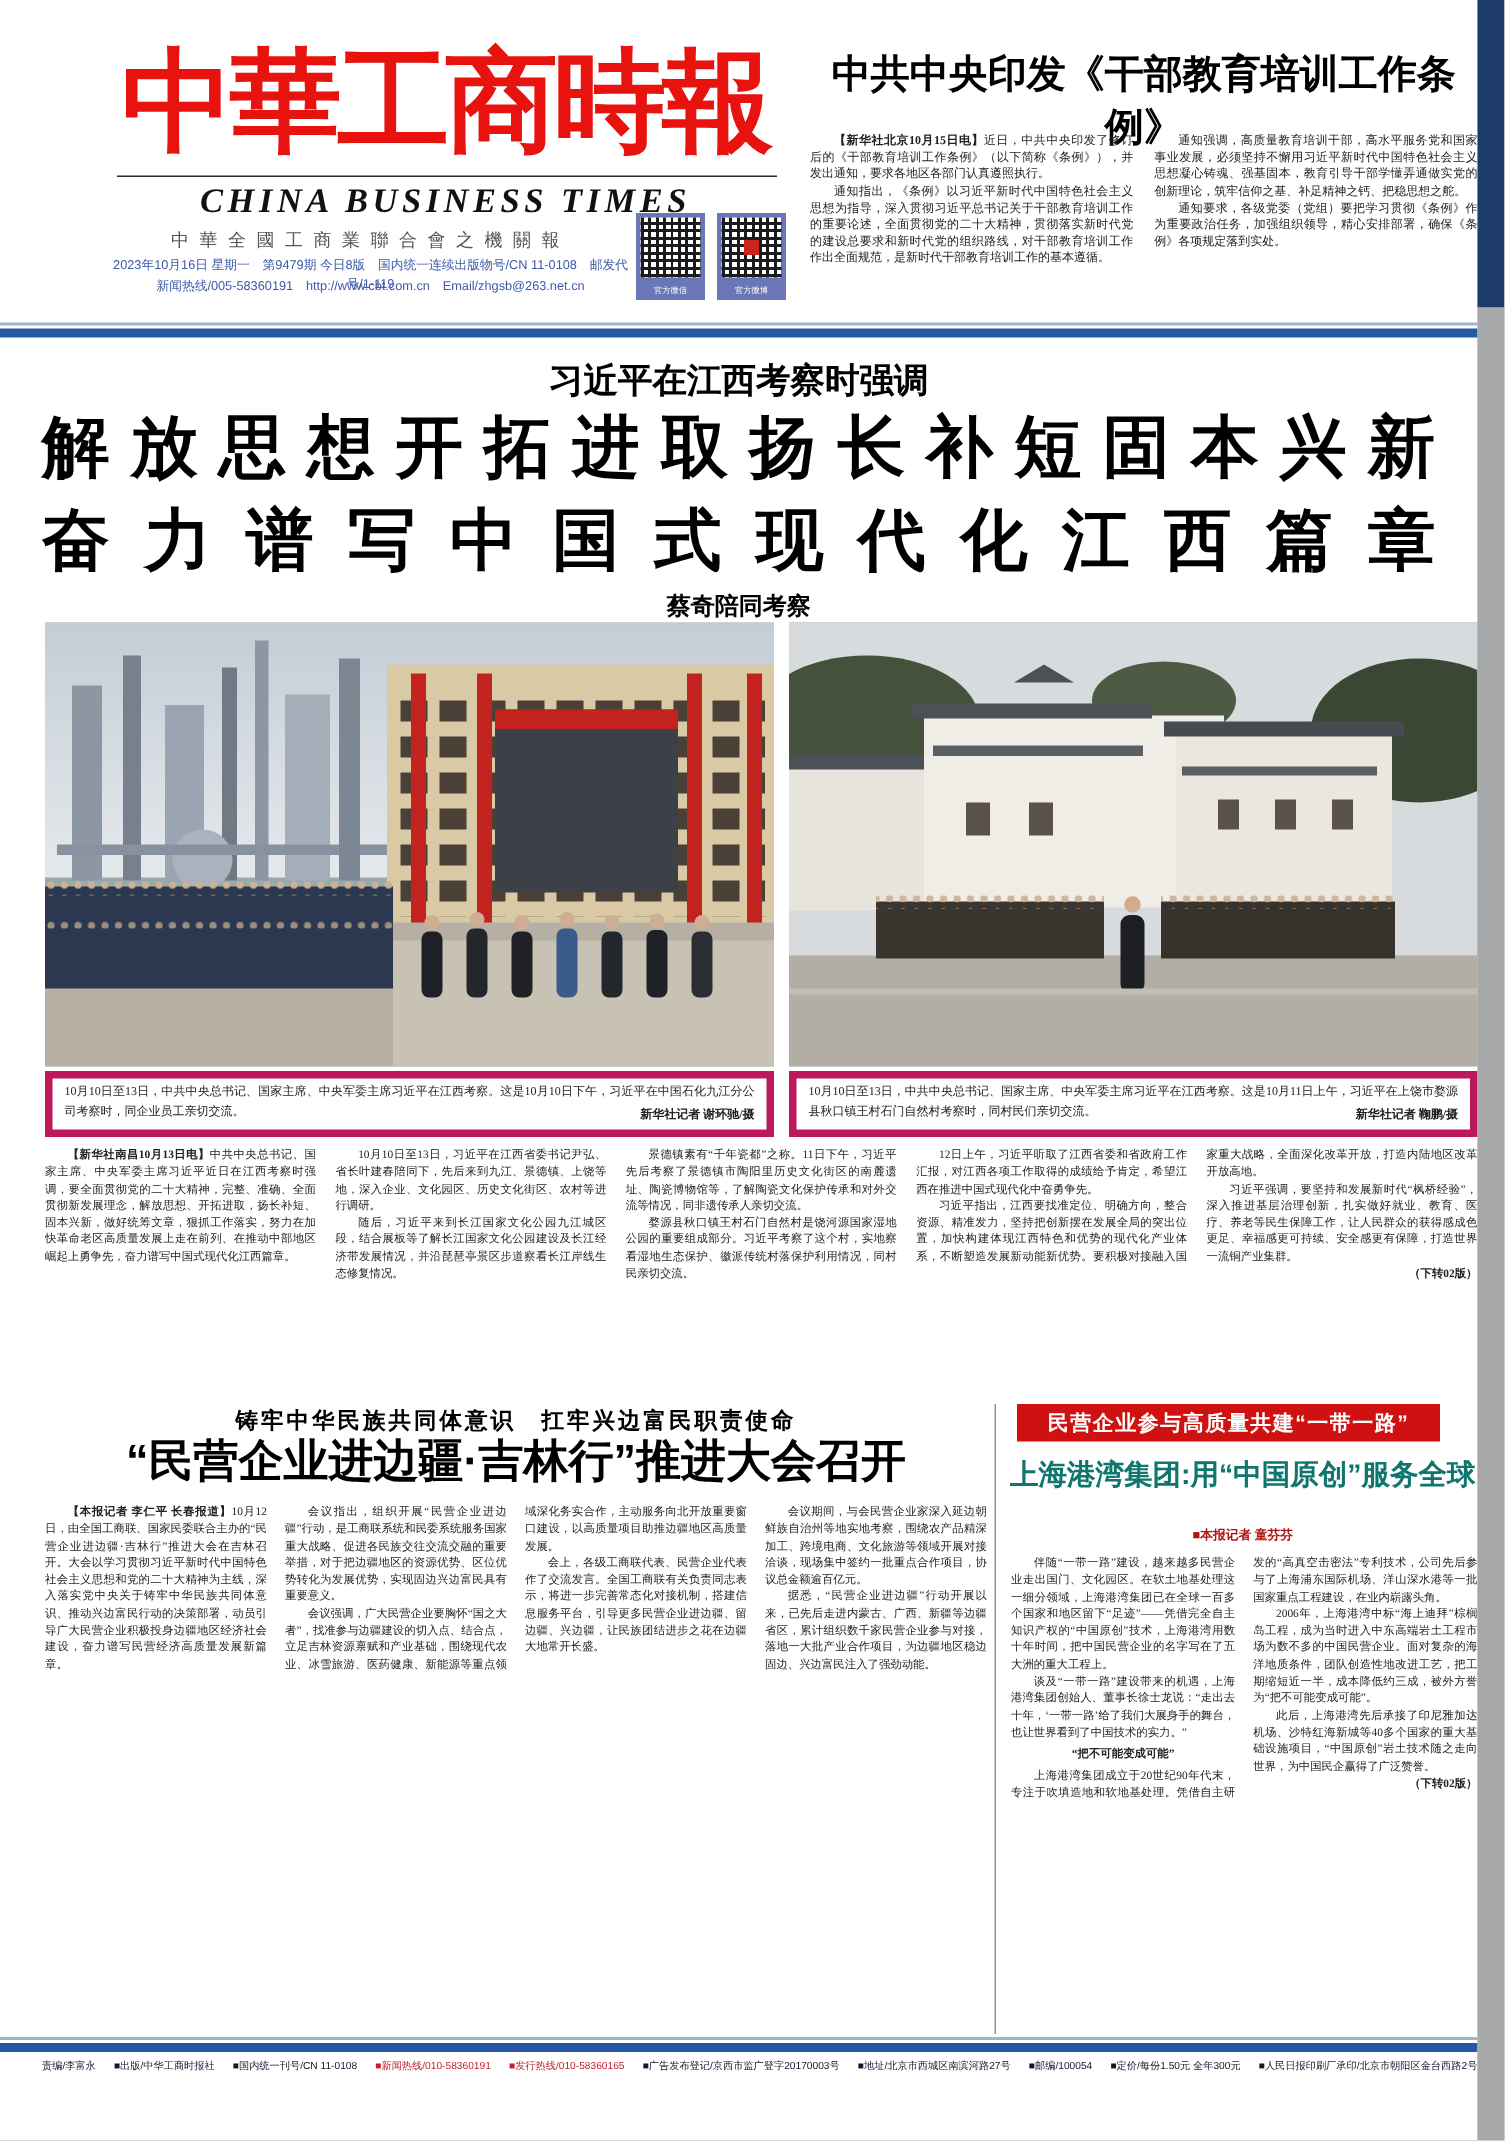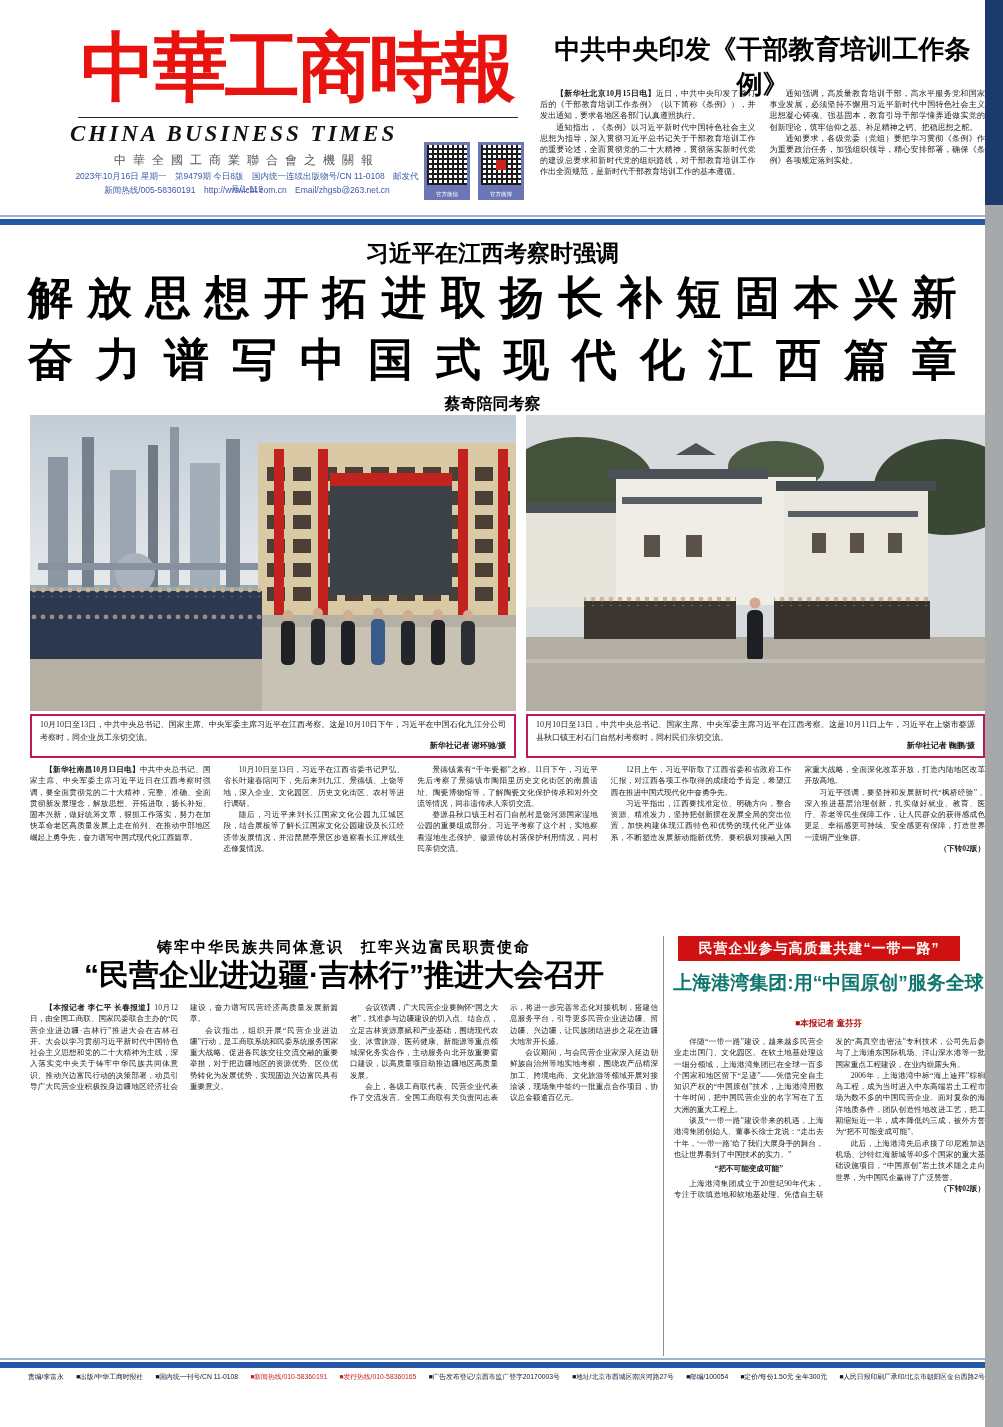--- a/index.html
+++ b/index.html
@@ -5,21 +5,21 @@
   html,body{margin:0;padding:0;background:#c9cacc;}
   .screen{position:relative;width:1003px;height:1427px;background:#c9cacc;overflow:hidden;
           font-family:"Liberation Sans",sans-serif;}
   .page{position:absolute;left:0;top:0;width:985px;height:1427px;background:#ffffff;}
   .abs{position:absolute;}
   
   .mh-title{left:70px;top:22px;width:454px;height:90px;font-size:75px;line-height:90px;
             font-weight:900;color:#e8120e;text-align:center;letter-spacing:-3px;
             font-family:"Liberation Sans",sans-serif;}
   .mh-rule{left:78px;top:117px;width:440px;height:1px;background:#2a2a2a;}
-  .mh-en{left:70px;top:121px;width:454px;text-align:left;font-family:"Liberation Serif",serif;
+  .mh-en{left:70px;top:121px;width:454px;text-align:center;font-family:"Liberation Serif",serif;
          font-weight:bold;font-style:italic;font-size:23px;letter-spacing:3px;color:#111;}
   .mh-slogan{left:70px;top:152px;width:354px;text-align:center;font-family:"Liberation Serif",serif;
              font-size:12px;letter-spacing:7px;color:#555;}
   .mh-info{left:70px;top:170px;width:354px;text-align:center;font-size:8.5px;color:#3d59a8;line-height:13px;}
   .mh-info2{top:184px;}
   .qr{width:46px;height:58px;background:#6a76b5;padding:0;}
   .qr .mod{position:absolute;left:3px;top:3px;width:40px;height:40px;background:#fff;
     background-image:repeating-linear-gradient(0deg,#1b1b1b 0 2px,transparent 2px 5px),
                      repeating-linear-gradient(90deg,#1b1b1b 0 2px,transparent 2px 5px);}
   .qr .logo{position:absolute;left:18px;top:18px;width:10px;height:10px;background:#c22;}
@@ -37,21 +37,21 @@
   .tr-body p,.flow p{margin:0;text-indent:2em;}
   
   .kicker{left:0;top:238px;width:985px;text-align:center;font-size:23px;font-weight:bold;color:#000;}
   .hl{left:28px;width:929px;height:60px;font-size:45px;font-weight:900;color:#000;}
   .hl .jl{display:flex;justify-content:space-between;width:100%;}
   .hl1{top:268px;} .hl2{top:330px;}
   .subhead{left:0;top:394px;width:985px;text-align:center;font-size:16px;font-weight:bold;color:#000;}
   
   .photo{top:415px;height:296px;overflow:hidden;background:#9aa;}
   .photoL{left:30px;width:486px;} .photoR{left:526px;width:459px;}
-  .cap{top:714px;height:44px;border:2px solid #be185d;background:#fff;padding:3px 8px;
+  .cap{top:714px;height:44px;border:5px solid #be185d;background:#fff;padding:3px 8px;
        box-sizing:border-box;font-family:"Liberation Serif",serif;font-size:8px;line-height:12.5px;
        text-align:justify;color:#222;}
   .capL{left:30px;width:486px;} .capR{left:526px;width:459px;}
   .cap b{position:absolute;right:8px;bottom:4px;font-weight:bold;}
   
   .lead-body{left:30px;top:764px;width:955px;height:160px;column-count:5;column-gap:13px;
              font-family:"Liberation Serif",serif;font-size:7.6px;line-height:11.3px;
              text-align:justify;color:#222;overflow:hidden;}
   .turn{text-indent:0 !important;text-align:right;font-weight:bold;}
   
@@ -271,20 +271,21 @@
     </div>
 
     <div class="abs bl-kicker">铸牢中华民族共同体意识　扛牢兴边富民职责使命</div>
     <div class="abs bl-head">“民营企业进边疆·吉林行”推进大会召开</div>
     <div class="abs bl-body flow">
       <p><b>【本报记者 李仁平 长春报道】</b><span>10月12日，由全国工商联、国家民委联合主办的“民营企业进边疆·吉林行”推进大会在吉林召开。大会以学习贯彻习近平新时代中国特色社会主义思想和党的二十大精神为主线，深入落实党中央关于铸牢中华民族共同体意识、推动兴边富民行动的决策部署，动员引导广大民营企业积极投身边疆地区经济社会建设，奋力谱写民营经济高质量发展新篇章。</span></p>
       <p>会议指出，组织开展“民营企业进边疆”行动，是工商联系统和民委系统服务国家重大战略、促进各民族交往交流交融的重要举措，对于把边疆地区的资源优势、区位优势转化为发展优势，实现固边兴边富民具有重要意义。</p>
       <p>会议强调，广大民营企业要胸怀“国之大者”，找准参与边疆建设的切入点、结合点，立足吉林资源禀赋和产业基础，围绕现代农业、冰雪旅游、医药健康、新能源等重点领域深化务实合作，主动服务向北开放重要窗口建设，以高质量项目助推边疆地区高质量发展。</p>
       <p>会上，各级工商联代表、民营企业代表作了交流发言。全国工商联有关负责同志表示，将进一步完善常态化对接机制，搭建信息服务平台，引导更多民营企业进边疆、留边疆、兴边疆，让民族团结进步之花在边疆大地常开长盛。</p>
       <p>会议期间，与会民营企业家深入延边朝鲜族自治州等地实地考察，围绕农产品精深加工、跨境电商、文化旅游等领域开展对接洽谈，现场集中签约一批重点合作项目，协议总金额逾百亿元。</p>
+      <p>据悉，“民营企业进边疆”行动开展以来，已先后走进内蒙古、广西、新疆等边疆省区，累计组织数千家民营企业参与对接，落地一大批产业合作项目，为边疆地区稳边固边、兴边富民注入了强劲动能。</p>
     </div>
 
     <div class="abs vdiv"></div>
 
     <div class="abs banner">民营企业参与高质量共建“一带一路”</div>
     <div class="abs br-head">上海港湾集团:用“中国原创”服务全球</div>
     <div class="abs br-byline">■本报记者 童芬芬</div>
     <div class="abs br-body flow">
       <p>伴随“一带一路”建设，越来越多民营企业走出国门、文化园区。在软土地基处理这一细分领域，上海港湾集团已在全球一百多个国家和地区留下“足迹”——凭借完全自主知识产权的“中国原创”技术，上海港湾用数十年时间，把中国民营企业的名字写在了五大洲的重大工程上。</p>
       <p>谈及“一带一路”建设带来的机遇，上海港湾集团创始人、董事长徐士龙说：“走出去十年，‘一带一路’给了我们大展身手的舞台，也让世界看到了中国技术的实力。”</p>

